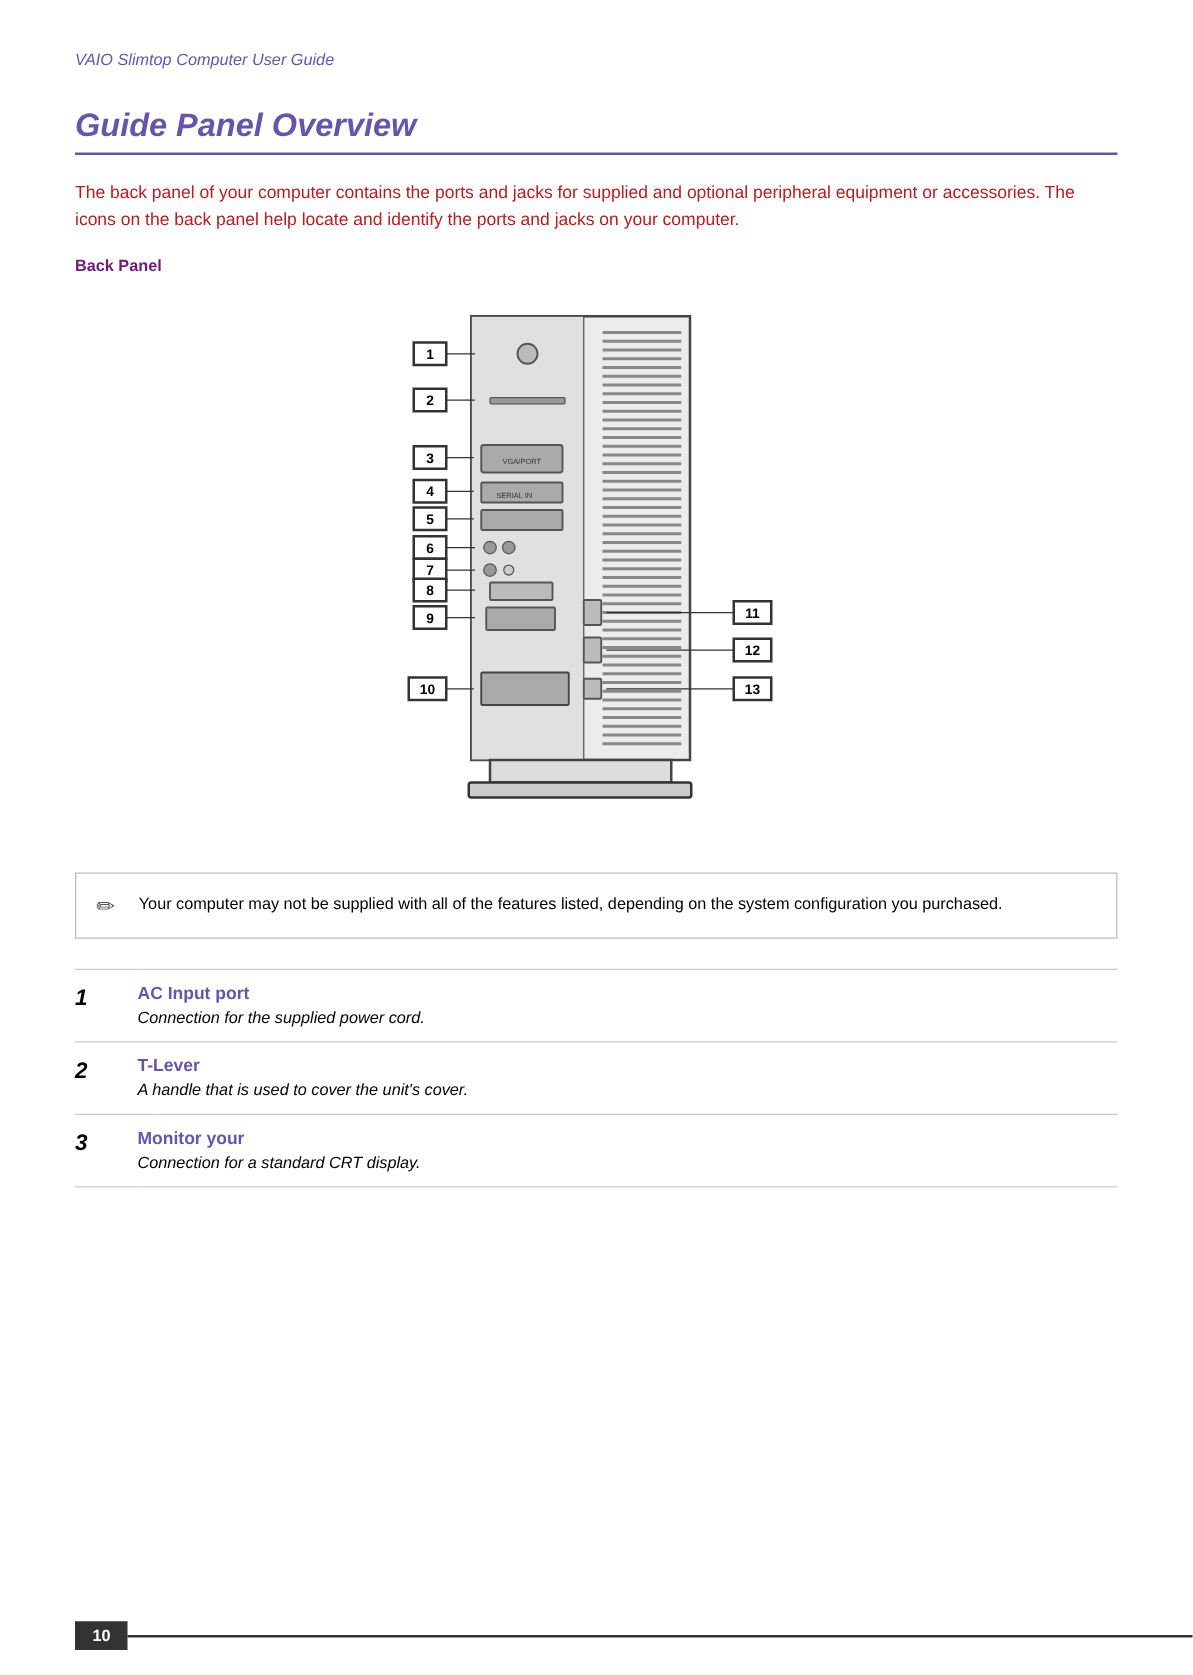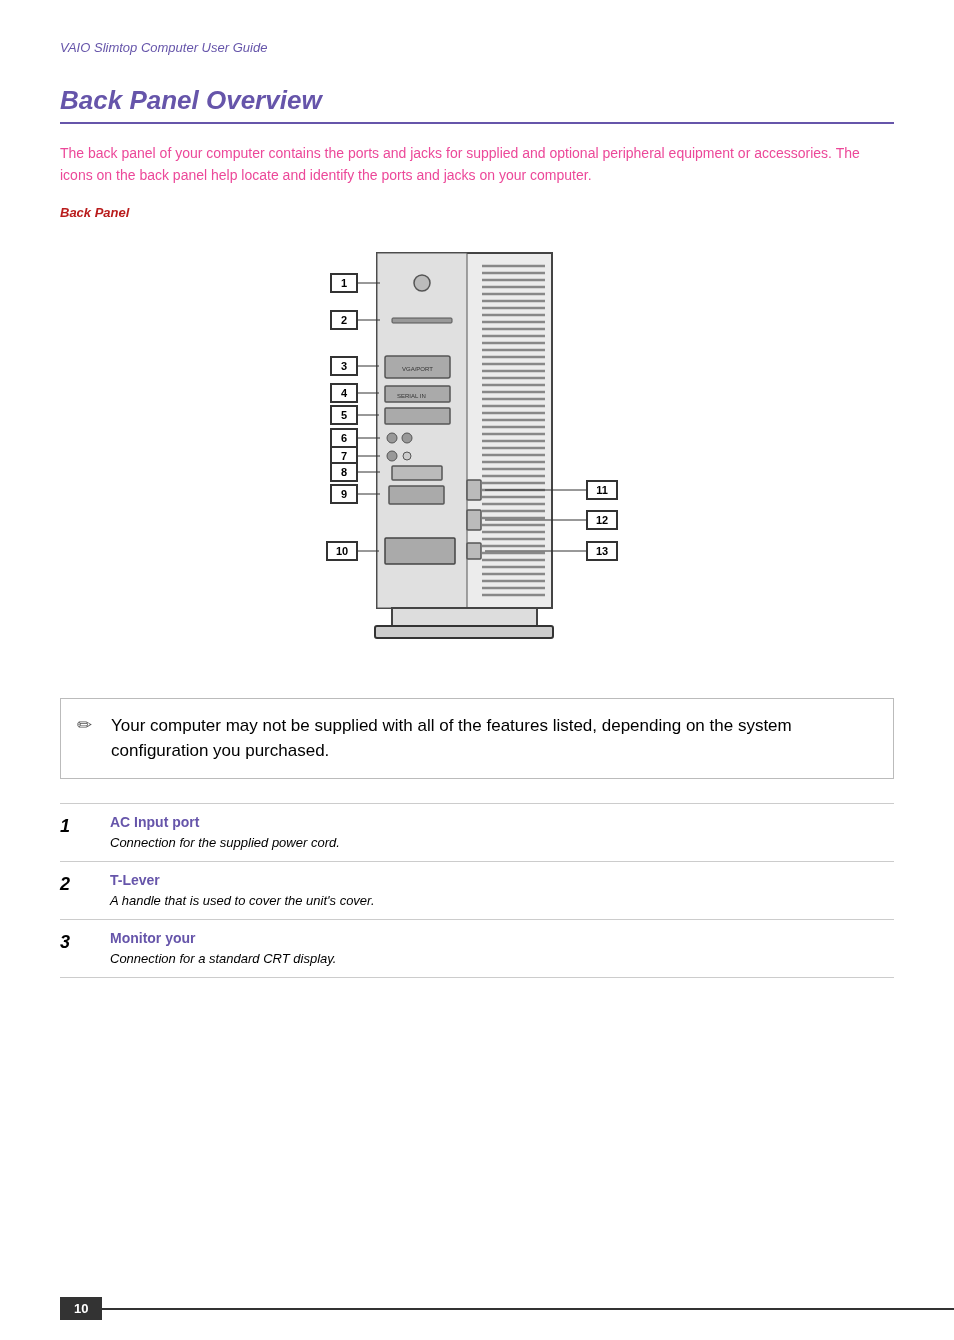--- a/index.html
+++ b/index.html
@@ -35,27 +35,26 @@
     }
     .section-divider {
       border: none;
       border-top: 2px solid #6655aa;
       margin-bottom: 18px;
     }
     .intro-text {
       font-size: 14px;
       line-height: 1.6;
       margin-bottom: 18px;
-      color: #ec4899;
+      color: #b91c1c;
     }
     .subsection-title {
       font-size: 13px;
       font-weight: bold;
-      font-style: italic;
-      color: #b91c1c;
+      color: #701a75;
       margin-bottom: 18px;
     }
     .diagram-container {
       display: flex;
       justify-content: center;
       align-items: flex-start;
       margin-bottom: 30px;
       position: relative;
       min-height: 420px;
     }
@@ -69,21 +68,21 @@
       gap: 10px;
       background: #fff;
     }
     .note-icon {
       font-size: 18px;
       color: #555;
       min-width: 24px;
       margin-top: 1px;
     }
     .note-text {
-      font-size: 17px;
+      font-size: 13px;
       line-height: 1.5;
       color: #000;
     }
     
     .items-table {
       width: 100%;
       border-collapse: collapse;
     }
     .items-table tr {
       border-top: 1px solid #ccc;
@@ -144,21 +143,21 @@
       margin: 0 auto;
     }
   </style>
 </head>
 <body>
 
 <div class="page">
 
   <div class="guide-title">VAIO Slimtop Computer User Guide</div>
 
-  <div class="section-title">Back Panel Overview</div>
+  <div class="section-title">Guide Panel Overview</div>
   <hr class="section-divider">
 
   <p class="intro-text">The back panel of your computer contains the ports and jacks for supplied and optional peripheral equipment or accessories. The icons on the back panel help locate and identify the ports and jacks on your computer.</p>
 
   <div class="subsection-title">Back Panel</div>
 
   <div class="diagram-container">
     <svg class="svg-diagram" width="500" height="430" viewBox="0 0 500 430">
 
       <rect x="150" y="15" width="175" height="355" fill="#ececec" stroke="#444" stroke-width="2"></rect>

